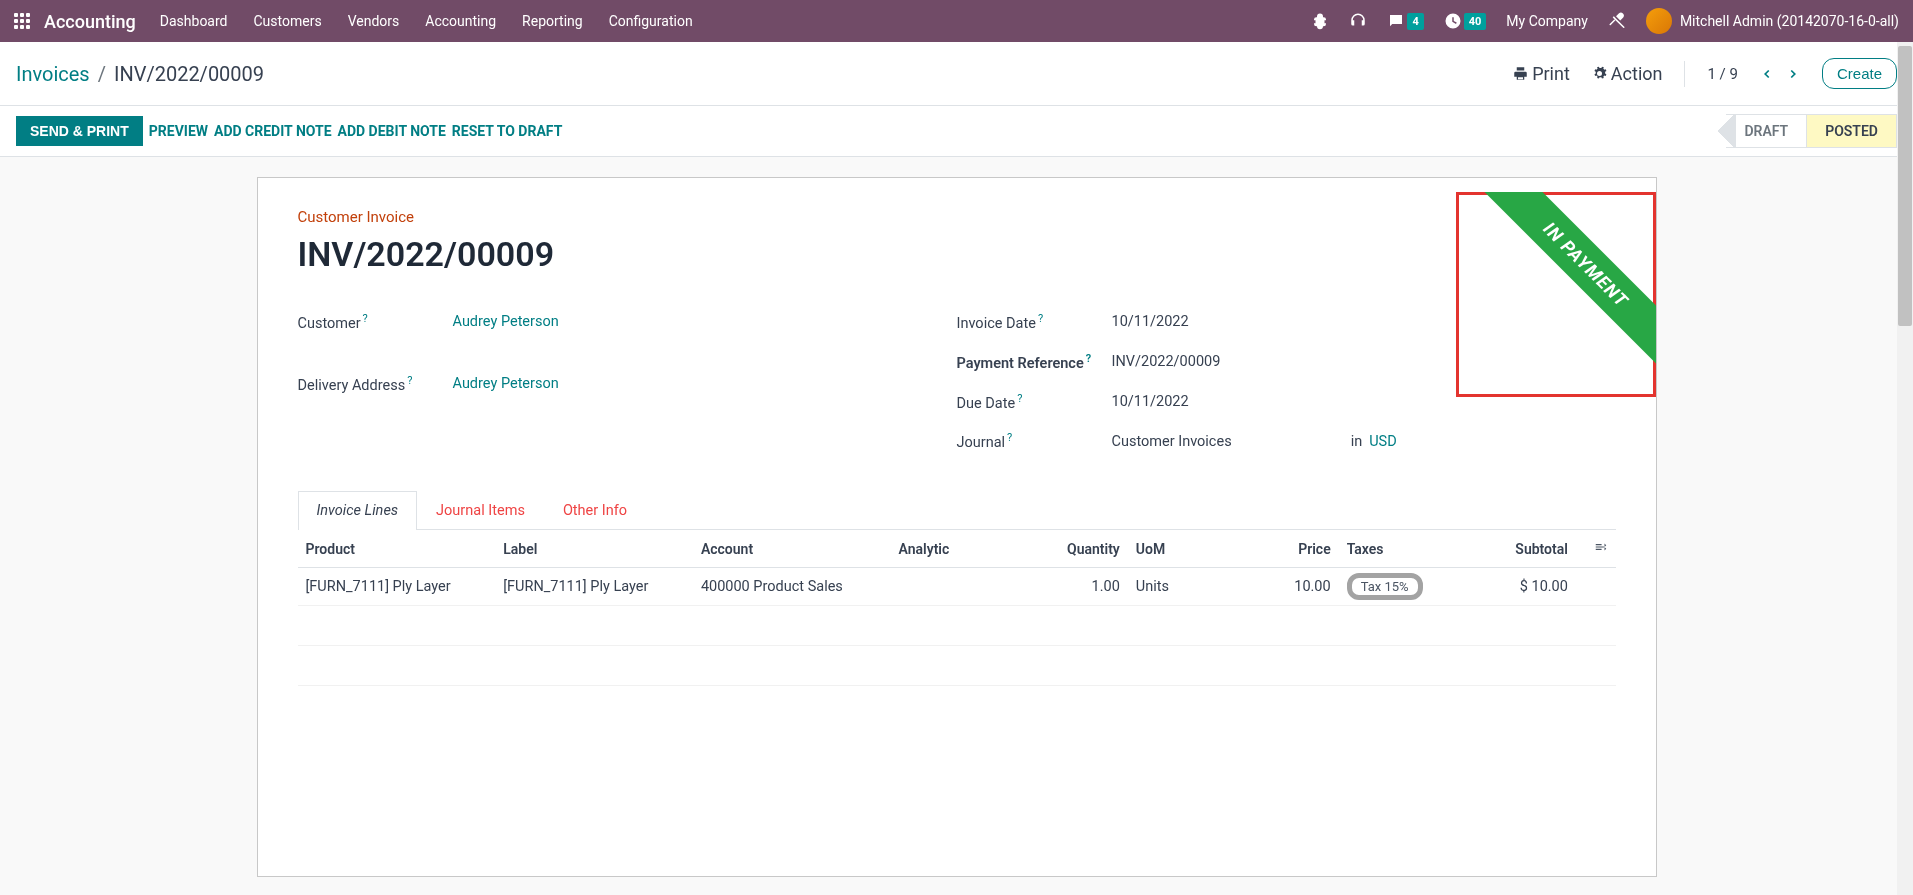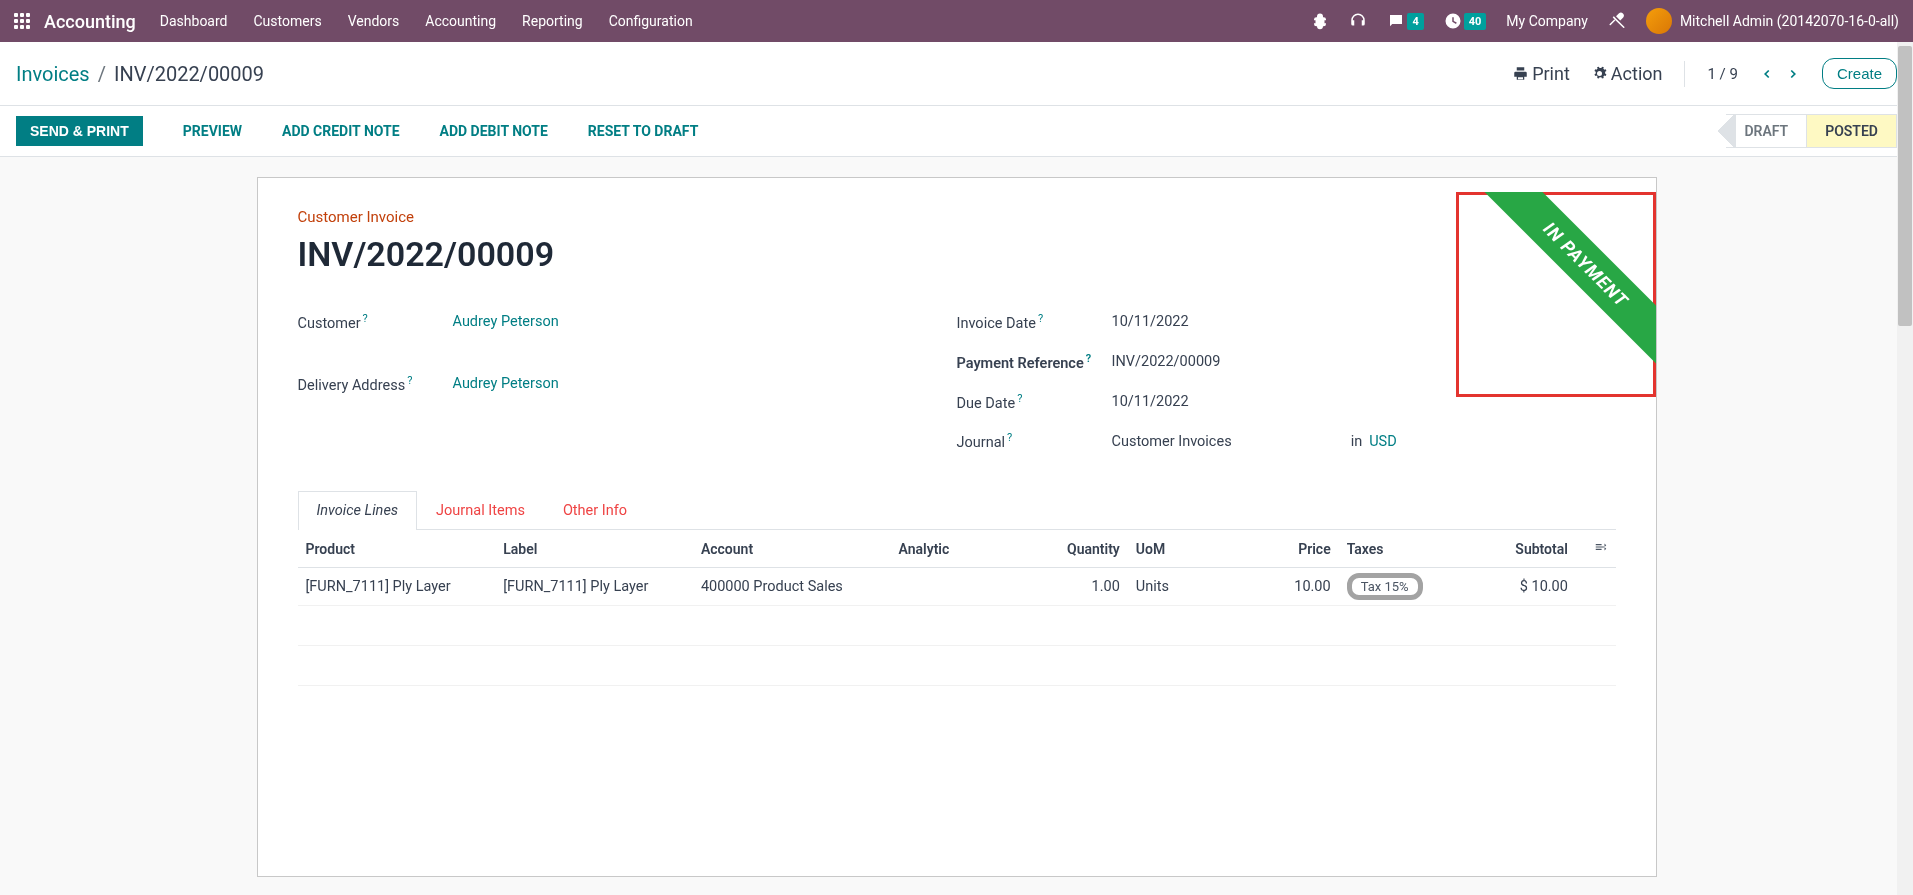--- a/index.html
+++ b/index.html
@@ -30,21 +30,21 @@
 .cp-right { display: flex; align-items: center; gap: 22px; }
 .cp-btn { display: flex; align-items: center; gap: 4px; cursor: pointer; color: #374151; font-size: 18px; }
 .cp-btn svg { width: 15px; height: 15px; fill: #374151; }
 .pager { color: #374151; font-size: 15px; }
 .pager-arrows { display: flex; gap: 12px; }
 .pager-arrows svg { width: 14px; height: 14px; fill: #017e84; cursor: pointer; }
 .create-btn { border: 1px solid #017e84; color: #017e84; padding: 6px 14px; font-size: 15px; font-weight: 500; background: #fff; cursor: pointer; border-radius: 12px; }
 
 
 .statusbar { display: flex; align-items: center; justify-content: space-between; padding: 8px 16px; border-bottom: 1px solid #dee2e6; }
-.status-buttons { display: flex; gap: 40px; align-items: center; }
+.status-buttons { display: flex; gap: 6px; align-items: center; }
 .btn-primary { background: #017e84; color: #fff; font-weight: 700; font-size: 14px; padding: 7px 14px; border: none; cursor: pointer; }
 .btn-secondary { color: #017e84; font-weight: 700; font-size: 14px; cursor: pointer; }
 .status-steps { display: flex; }
 .step { padding: 8px 18px; font-weight: 600; font-size: 14px; color: #6c757d; cursor: pointer; position: relative; border: 1px solid #dee2e6; border-left: none; }
 .step.active { color: #374151; background: #fef9c3; }
 .step:first-child::before { content:''; position:absolute; left:-10px; top:-1px; bottom:-1px; width:20px; background: linear-gradient(135deg, transparent 50%, #dee2e6 50%) top, linear-gradient(45deg, transparent 50%, #dee2e6 50%) bottom; background-size:100% 50%; background-repeat:no-repeat;}
 
 
 .sheet-bg { background: #f9f9f9; padding: 20px 0 0; height: calc(100vh - 140px); overflow-y: auto; }
 .sheet { background: #fff; border: 1px solid #c8c8c8; max-width: 1400px; margin: 0 auto; padding: 30px 40px; position: relative; min-height: 700px; }

